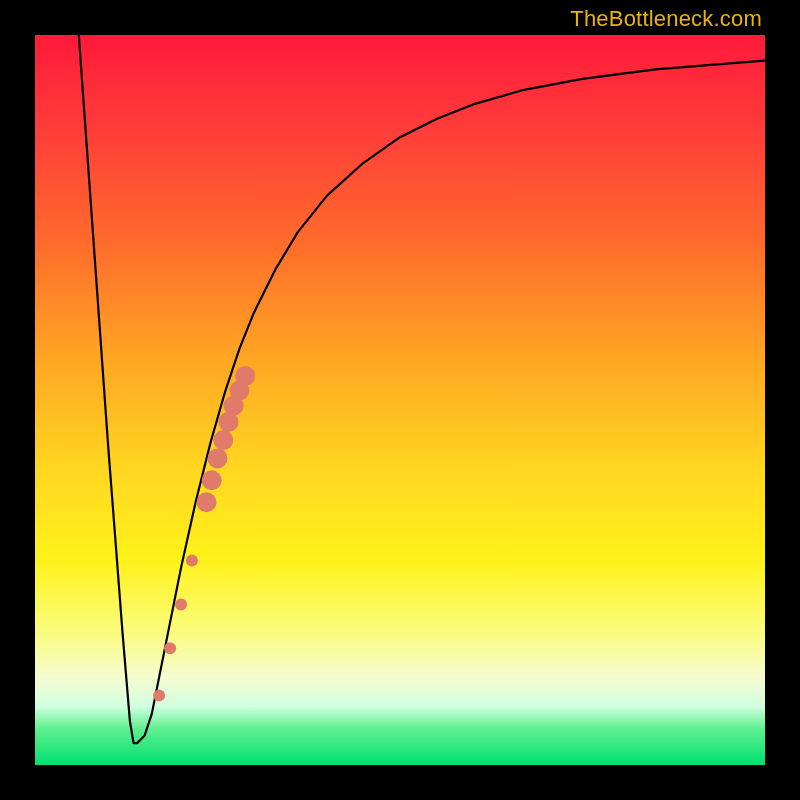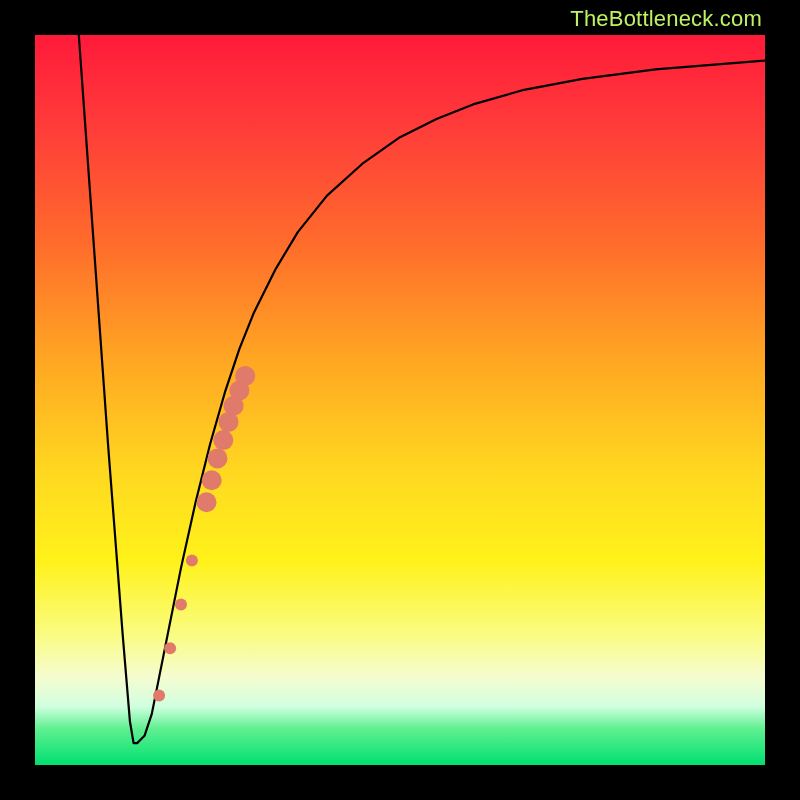--- a/index.html
+++ b/index.html
@@ -42,21 +42,21 @@
     left: 35px;
     top: 35px;
     width: 730px;
     height: 730px;
     overflow: visible;
   }
   .watermark {
     position: absolute;
     top: 6px;
     right: 38px;
-    color: #bef264;
+    color: #eab308;
     font-size: 22px;
     font-weight: 500;
     letter-spacing: 0.2px;
   }
 </style>
 </head>
 <body>
 
 <div class="frame">
   <div class="plot"></div>

